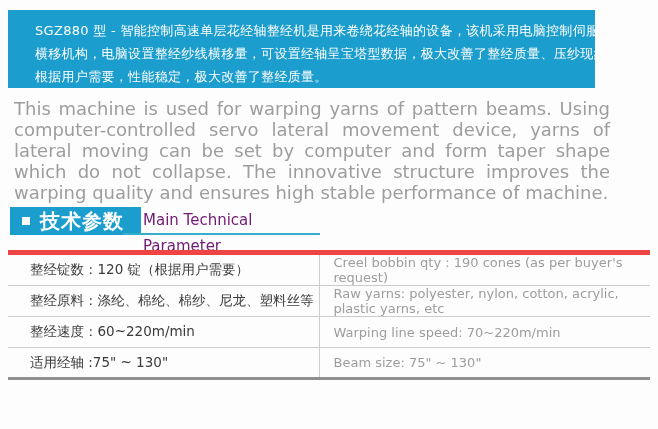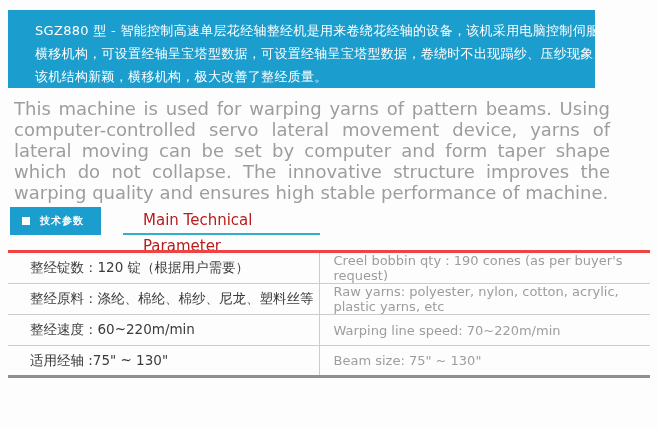--- a/index.html
+++ b/index.html
@@ -33,48 +33,48 @@
   }
 
   
   .section-title-box {
     position: absolute; left: 10px; top: 207px;
     height: 28px;
     background: #1b9dcd;
     color: #ffffff;
     display: inline-flex; align-items: center;
     padding: 0 17px 0 12px;
-    font-size: 10px; font-weight: bold;
+    font-size: 20px; font-weight: bold;
     letter-spacing: 1px;
   }
   .bullet {
     display: inline-block;
     width: 8px; height: 8px;
     background: #ffffff;
     margin-right: 10px;
   }
   .section-title-en-wrap {
     position: absolute; left: 123px; top: 207px;
     width: 197px; height: 28px;
     border-bottom: 2px solid #35aecc;
   }
   .section-title-en {
     display: block;
     padding-left: 20px;
     line-height: 26px;
-    color: #b91c1c;
+    color: #701a75;
     font-size: 15px;
   }
 
   
   .params {
     position: absolute; left: 8px; top: 250px;
     width: 642px;
     border-collapse: collapse;
-    border-top: 3px solid #ef4444;
+    border-top: 5px solid #ef4444;
     border-bottom: 3px solid #8f8f8f;
   }
   .params td {
     height: 31px;
     border-bottom: 1px solid #cccccc;
     vertical-align: middle;
   }
   .params tr:last-child td { border-bottom: none; }
   .params td.zh {
     width: 311px;
@@ -89,22 +89,22 @@
     font-size: 13px;
   }
 </style>
 </head>
 <body>
 
 <div class="page">
 
   <div class="banner">
     <div class="line">SGZ880 型 - 智能控制高速单层花经轴整经机是用来卷绕花经轴的设备，该机采用电脑控制伺服</div>
-    <div class="line">横移机构，可设置经轴呈宝塔型数据，可设置经轴呈宝塔型数据，卷绕时不出现蹋纱、压纱现象。</div>
-    <div class="line">该机结构新颖，横移机构，极大改善了整经质量。</div>
+    <div class="line">横移机构，电脑设置整经纱线横移量，可设置经轴呈宝塔型数据，极大改善了整经质量、压纱现象。</div>
+    <div class="line">根据用户需要，性能稳定，极大改善了整经质量。</div>
   </div>
 
   <p class="intro">This machine is used for warping yarns of pattern beams. Using computer-controlled servo lateral movement device, yarns of lateral moving can be set by computer and form taper shape which do not collapse. The innovative structure improves the warping quality and ensures high stable performance of machine.</p>
 
   <div class="section-title-box">
     <span class="bullet"></span>
     <span>技术参数</span>
   </div>
   <div class="section-title-en-wrap">
     <span class="section-title-en">Main Technical Parameter</span>

